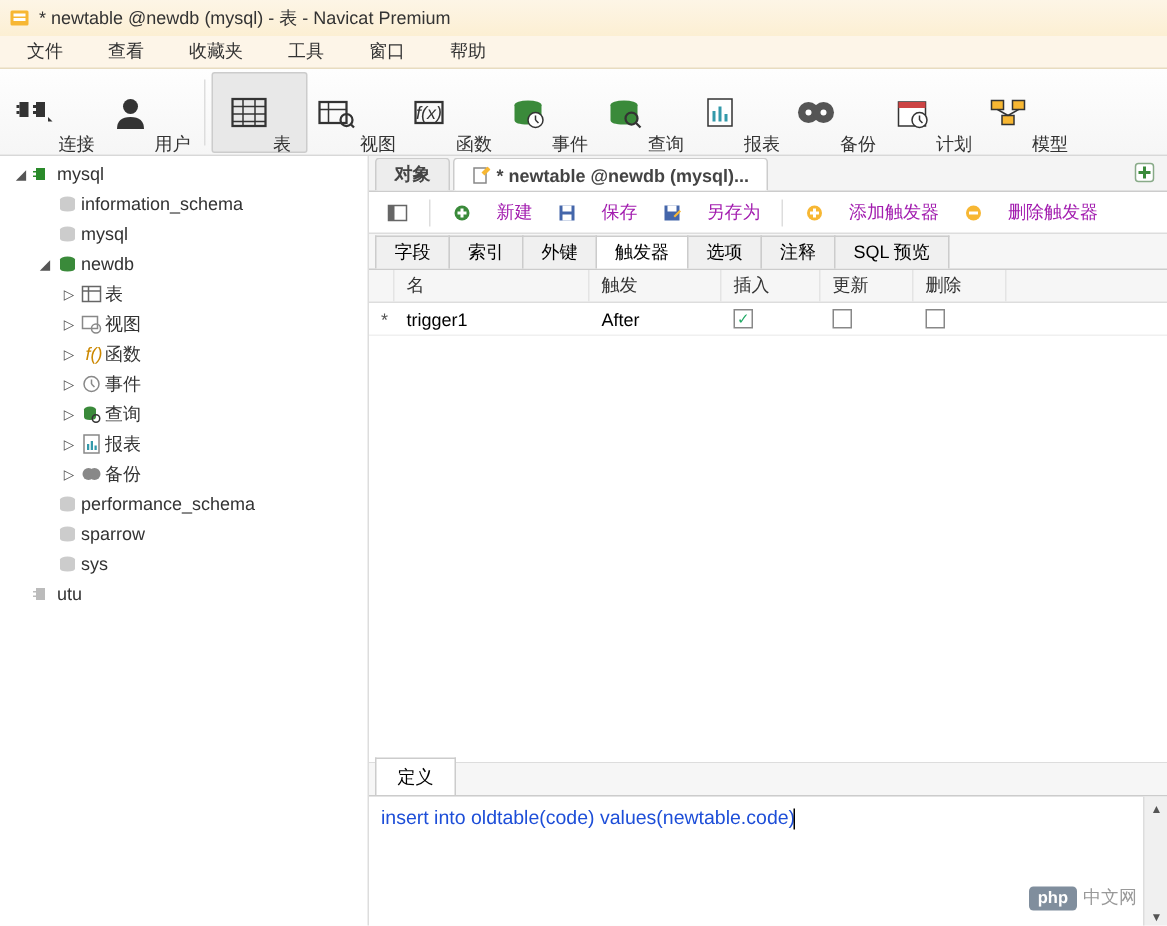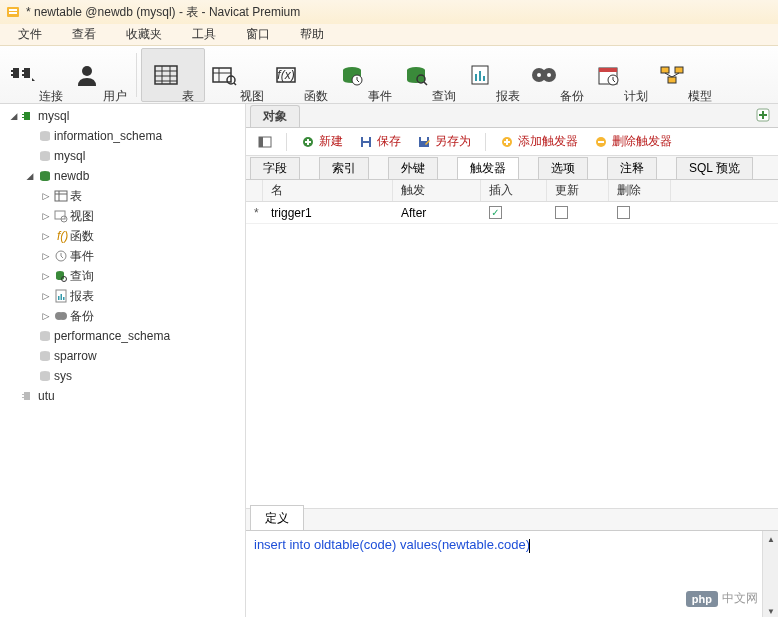--- a/index.html
+++ b/index.html
@@ -31,25 +31,25 @@
     .indent3 { padding-left: 40px; }
     
     .content { flex: 1; display: flex; flex-direction: column; background: #fbfbfb; overflow:hidden; }
     
     .content-tabs { height: 24px; display: flex; align-items: flex-end; background: #f4f4f4; border-bottom: 1px solid #ccc; padding-left: 4px; position: relative; }
     .ctab { height: 22px; padding: 0 12px; display: flex; align-items: center; gap: 4px; background: #ededed; border: 1px solid #ccc; border-bottom: none; margin-right: 2px; border-radius: 3px 3px 0 0; cursor: pointer; color:#444;font-weight:bold;}
     .ctab.active { background: #fff; }
     .content-tabs .add-tab { position:absolute; right:6px; top:2px; width:18px; height:18px; cursor:pointer; display:flex; align-items:center; justify-content:center;}
     
     .action-bar { height: 28px; display: flex; align-items: center; background: #fff; border-bottom: 1px solid #ddd; padding: 0 6px; gap: 4px; }
-    .ab-btn { display: flex; align-items: center; gap: 4px; padding: 2px 6px; cursor: pointer; color:#b91c1c; border-radius:2px;}
+    .ab-btn { display: flex; align-items: center; gap: 16px; padding: 2px 6px; cursor: pointer; color:#a21caf; border-radius:2px;}
     .ab-sep { width:1px; height:18px; background:#ddd; margin:0 4px;}
     .ab-icon { width:14px; height:14px; display:inline-flex; align-items:center; justify-content:center;}
     
-    .section-tabs { height: 24px; display:flex; align-items:center; background:#f6f6f6; border-bottom:1px solid #ccc; padding-left:4px;gap:20px;}
+    .section-tabs { height: 24px; display:flex; align-items:center; background:#f6f6f6; border-bottom:1px solid #ccc; padding-left:4px;}
     .stab { height:22px; padding:0 12px; display:flex; align-items:center; border:1px solid #ccc; border-bottom:none; background:#f0f0f0; margin-right:-1px; cursor:pointer;}
     .stab.active { background:#fff; position:relative; z-index:2;}
     
     .grid-header { height:22px; display:flex; background:#f6f6f6; border-bottom:1px solid #ddd;}
     .gh-cell { border-right:1px solid #e4e4e4; padding:0 8px; display:flex; align-items:center; color:#333;}
     .col-name{width:130px;} .col-trig{width:88px;text-align:right;} .col-ins{width:66px;} .col-upd{width:62px;} .col-del{width:62px;}
     
     .grid-body { flex:0 0 auto; background:#fff;}
     .grid-row { height:22px; display:flex; align-items:center; border-bottom:1px solid #f0f0f0;}
     .gr-cell { padding:0 8px; display:flex; align-items:center; border-right:1px solid transparent;}
@@ -386,20 +386,29 @@
         <span class="tree-label">utu</span>
       </div>
   </div>
 
   <div class="content">
 
     <div class="content-tabs">
       <div class="ctab">
           <span>对象</span>
         </div>
+      <div class="ctab active">
+        <span>
+            <svg width="12" height="12">
+              <rect x="1" y="1" width="8" height="10" fill="#fff" stroke="#888"></rect>
+              <path d="M6 4 L10 0 L12 2 L8 6 Z" fill="#f7b733"></path>
+            </svg>
+          </span>
+        <span>* newtable @newdb (mysql)...</span>
+      </div>
       <div class="add-tab">
           <svg width="14" height="14">
             <rect x="1" y="1" width="12" height="12" rx="2" fill="#fff" stroke="#8a8"></rect>
             <line x1="7" y1="3" x2="7" y2="11" stroke="#3a8a3a" stroke-width="2"></line>
             <line x1="3" y1="7" x2="11" y2="7" stroke="#3a8a3a" stroke-width="2"></line>
           </svg>
         </div>
     </div>
 
     <div class="action-bar">

